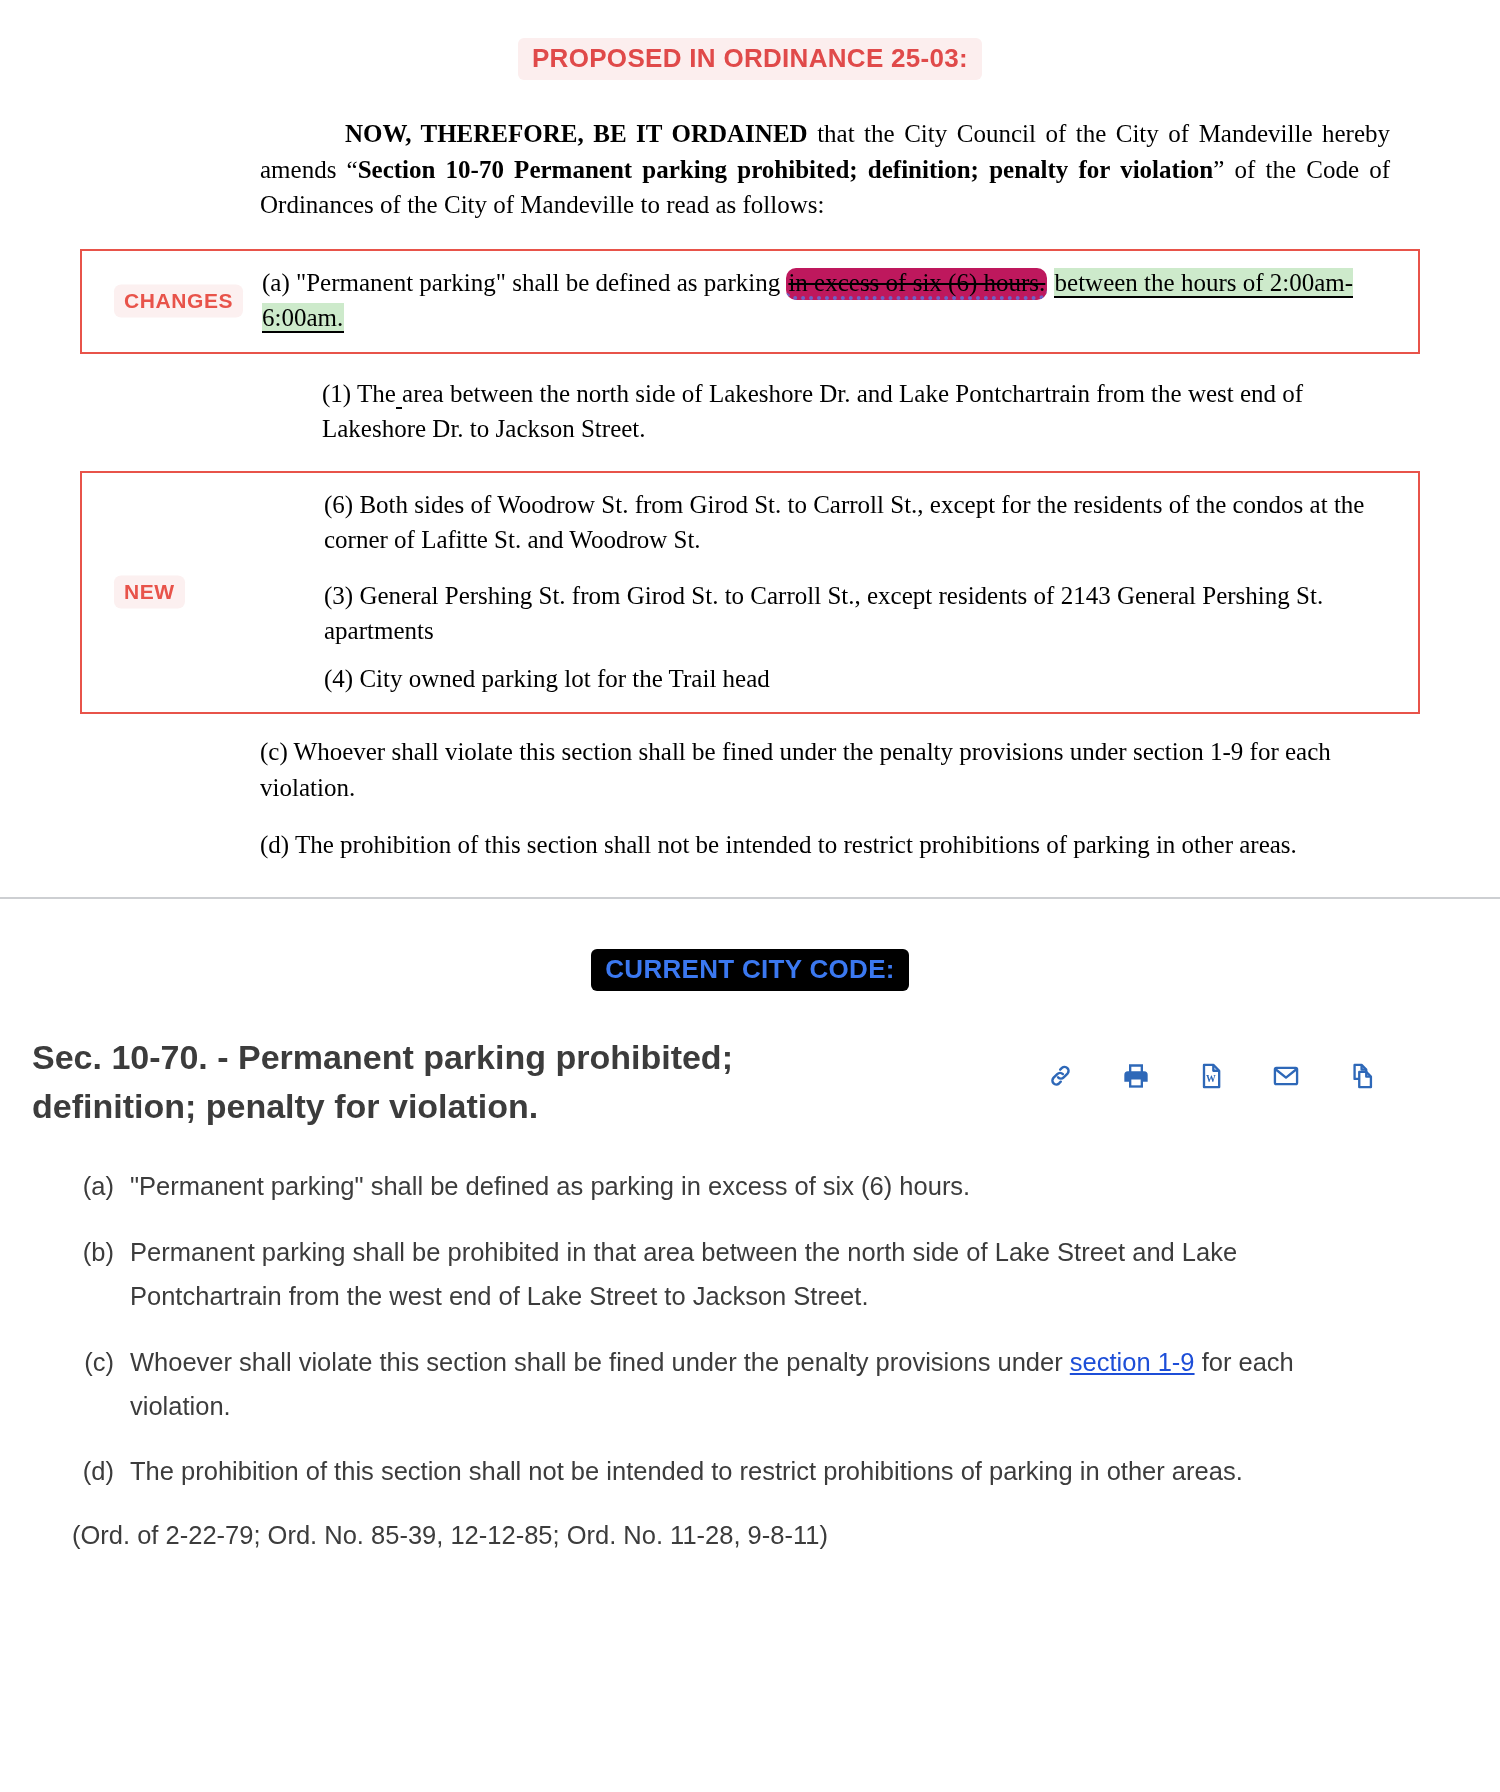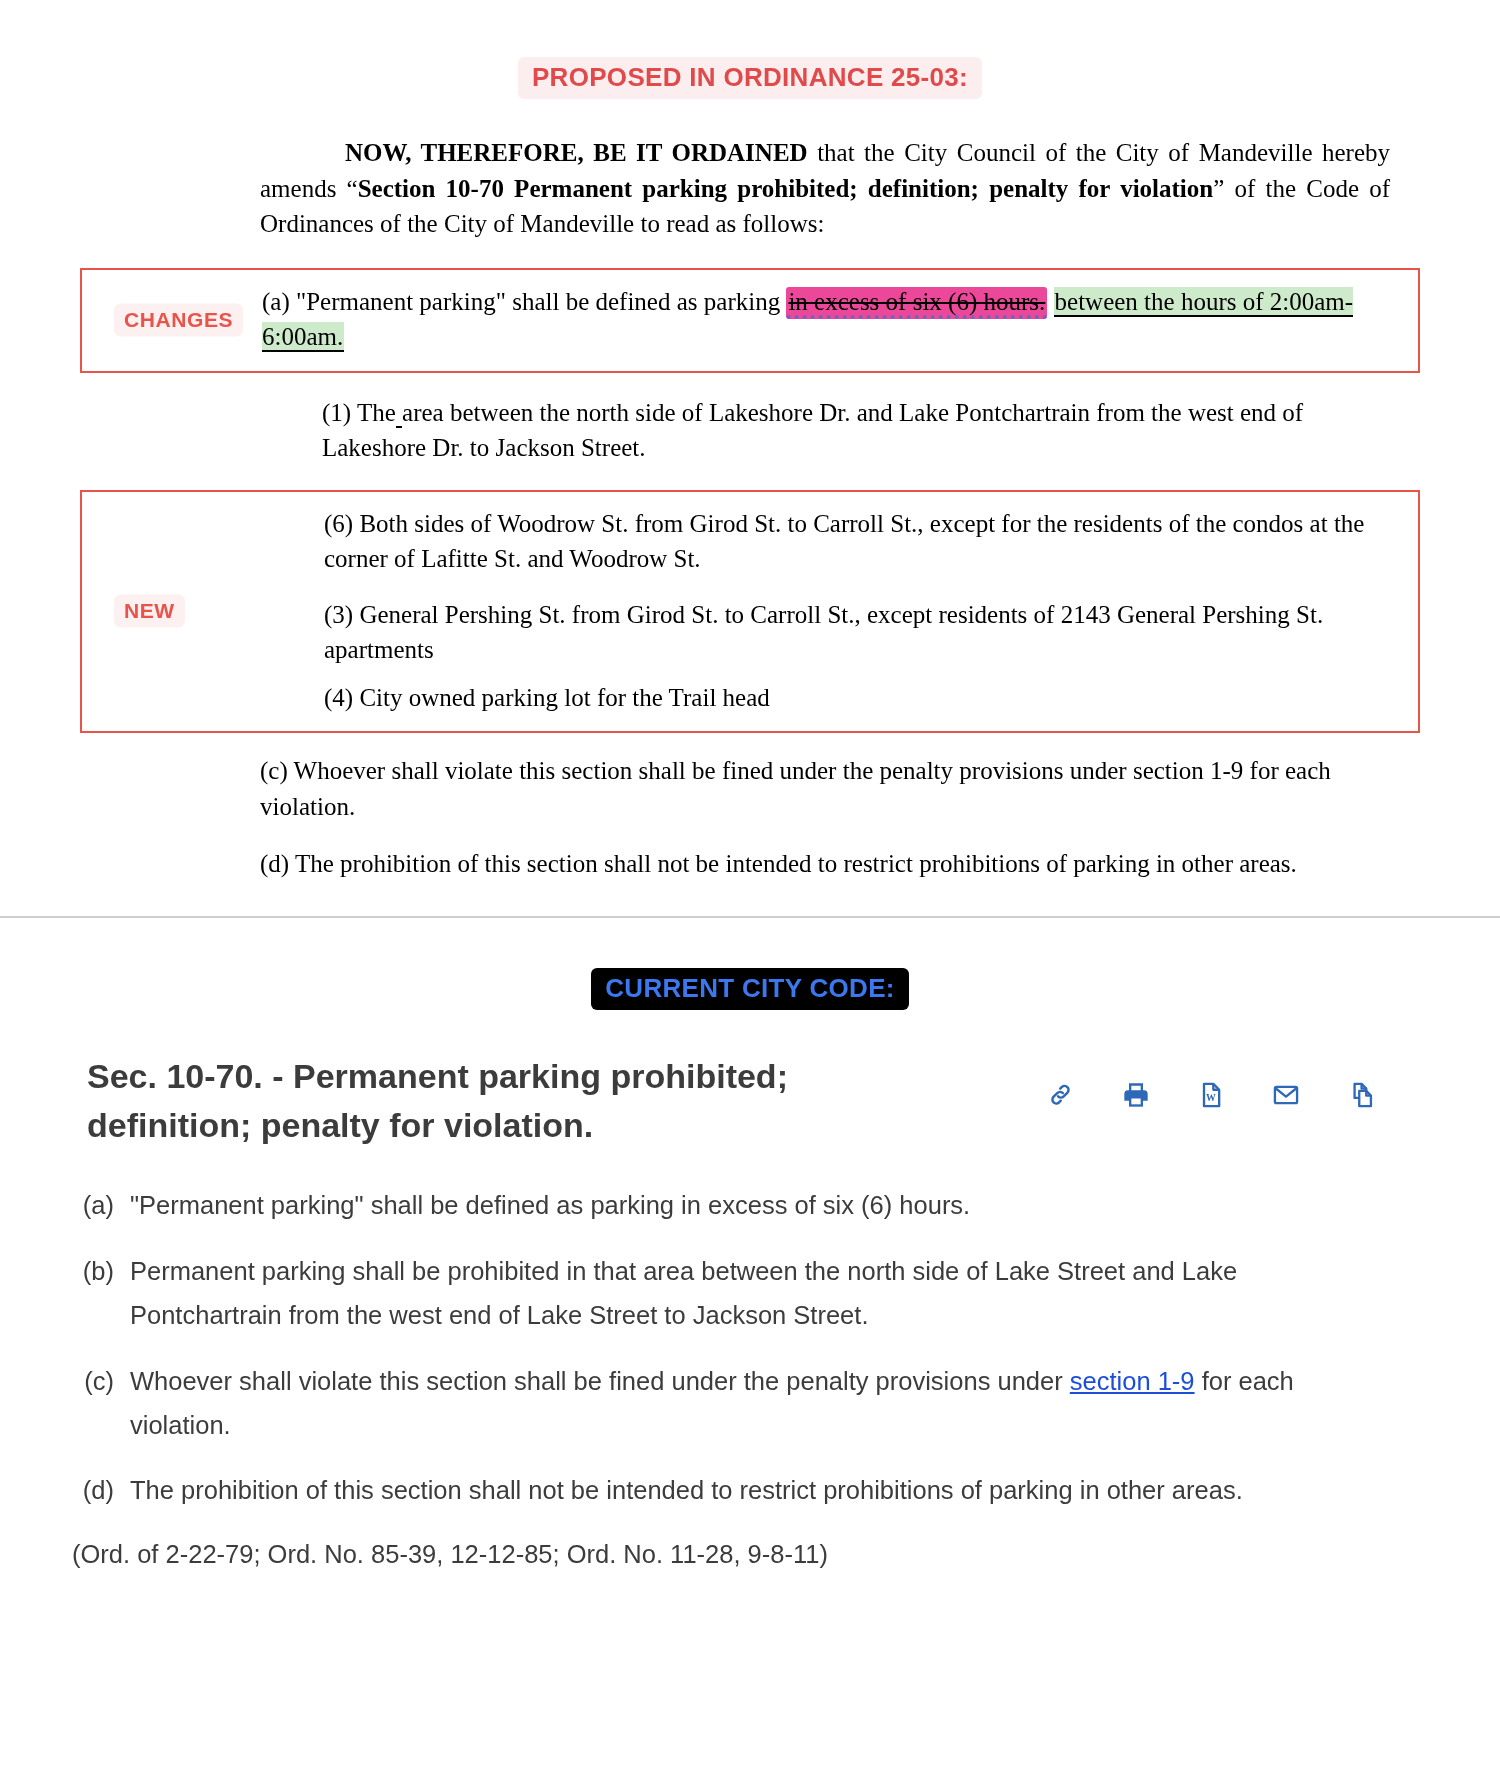--- a/index.html
+++ b/index.html
@@ -12,21 +12,21 @@
     width: 1500px;
     height: 1792px;
     position: relative;
     font-family: "Liberation Serif", "DejaVu Serif", serif;
     color: #000000;
     overflow: hidden;
   }
 
   
   .proposed-section {
-    padding-top: 57px;
+    padding-top: 38px;
   }
 
   .banner-row {
     text-align: center;
   }
   .banner {
     display: inline-block;
     font-family: "Liberation Sans", "DejaVu Sans", sans-serif;
     font-weight: bold;
     font-size: 26px;
@@ -95,26 +95,26 @@
     white-space: nowrap;
   }
   .annot-inner {
     margin-left: 180px;
     width: 1130px;
     padding: 14px 0 16px 0;
   }
 
   
   .del {
-    background: #ec4899;
+    background: #be185d;
     text-decoration: line-through;
     text-decoration-thickness: 2px;
     border-bottom: 4px dotted #6E63C8;
     padding: 1px 2px 0 2px;
-    border-radius: 3px;
+    border-radius: 10px;
   }
   .ins {
     background: #CDEACB;
     border-bottom: 2px solid #000;
     padding: 1px 1px 0 1px;
   }
   .tiny-ins {
     border-bottom: 2px solid #000;
   }
 
@@ -133,21 +133,21 @@
   }
   .current-banner-row {
     text-align: center;
     padding-top: 50px;
   }
 
   .code-head-row {
     display: flex;
     align-items: flex-start;
     justify-content: space-between;
-    margin: 42px 72px 0 87px;
+    margin: 42px 72px 0 32px;
   }
   h1.code-title {
     font-family: "Liberation Sans", "DejaVu Sans", sans-serif;
     font-size: 34px;
     font-weight: bold;
     line-height: 1.45;
     color: #3C3C3C;
     margin: 0;
     max-width: 790px;
   }

